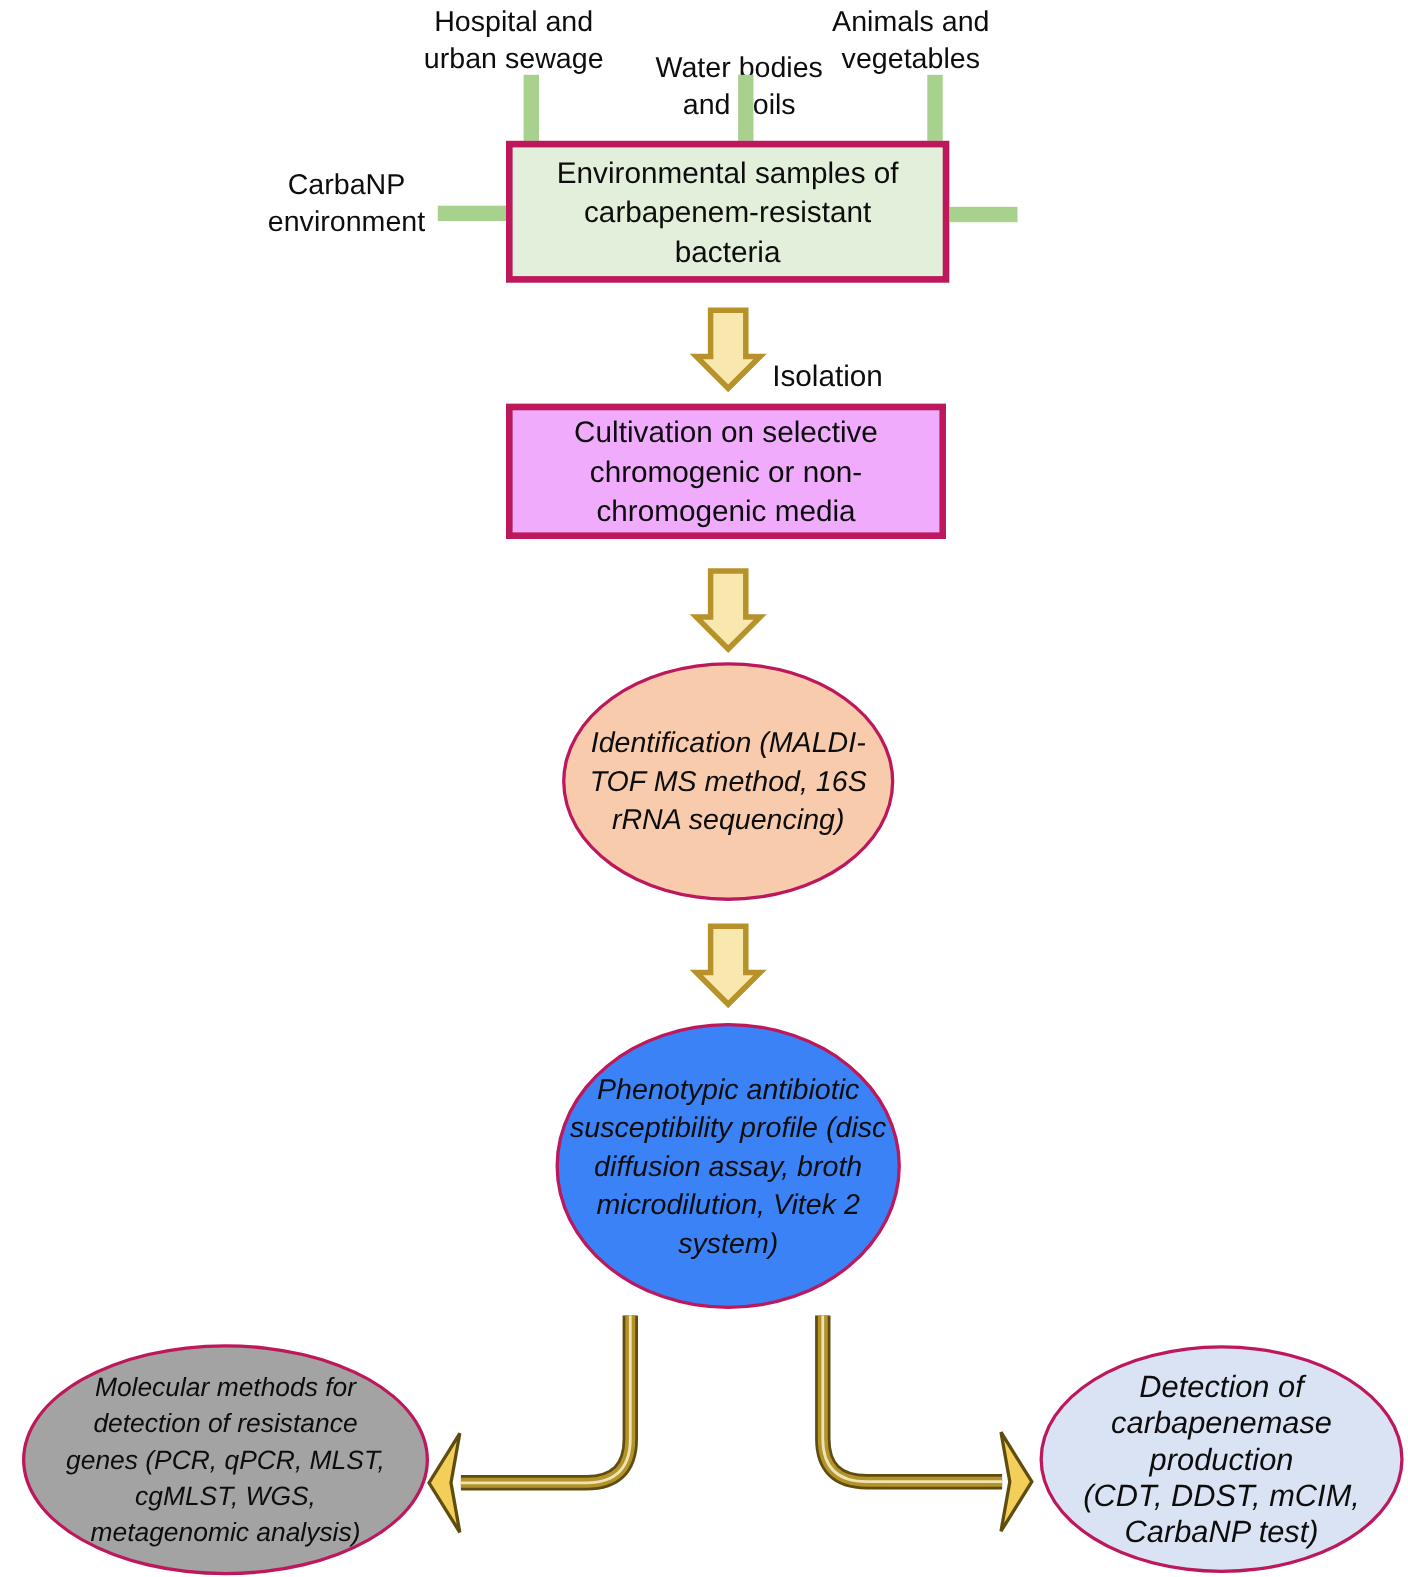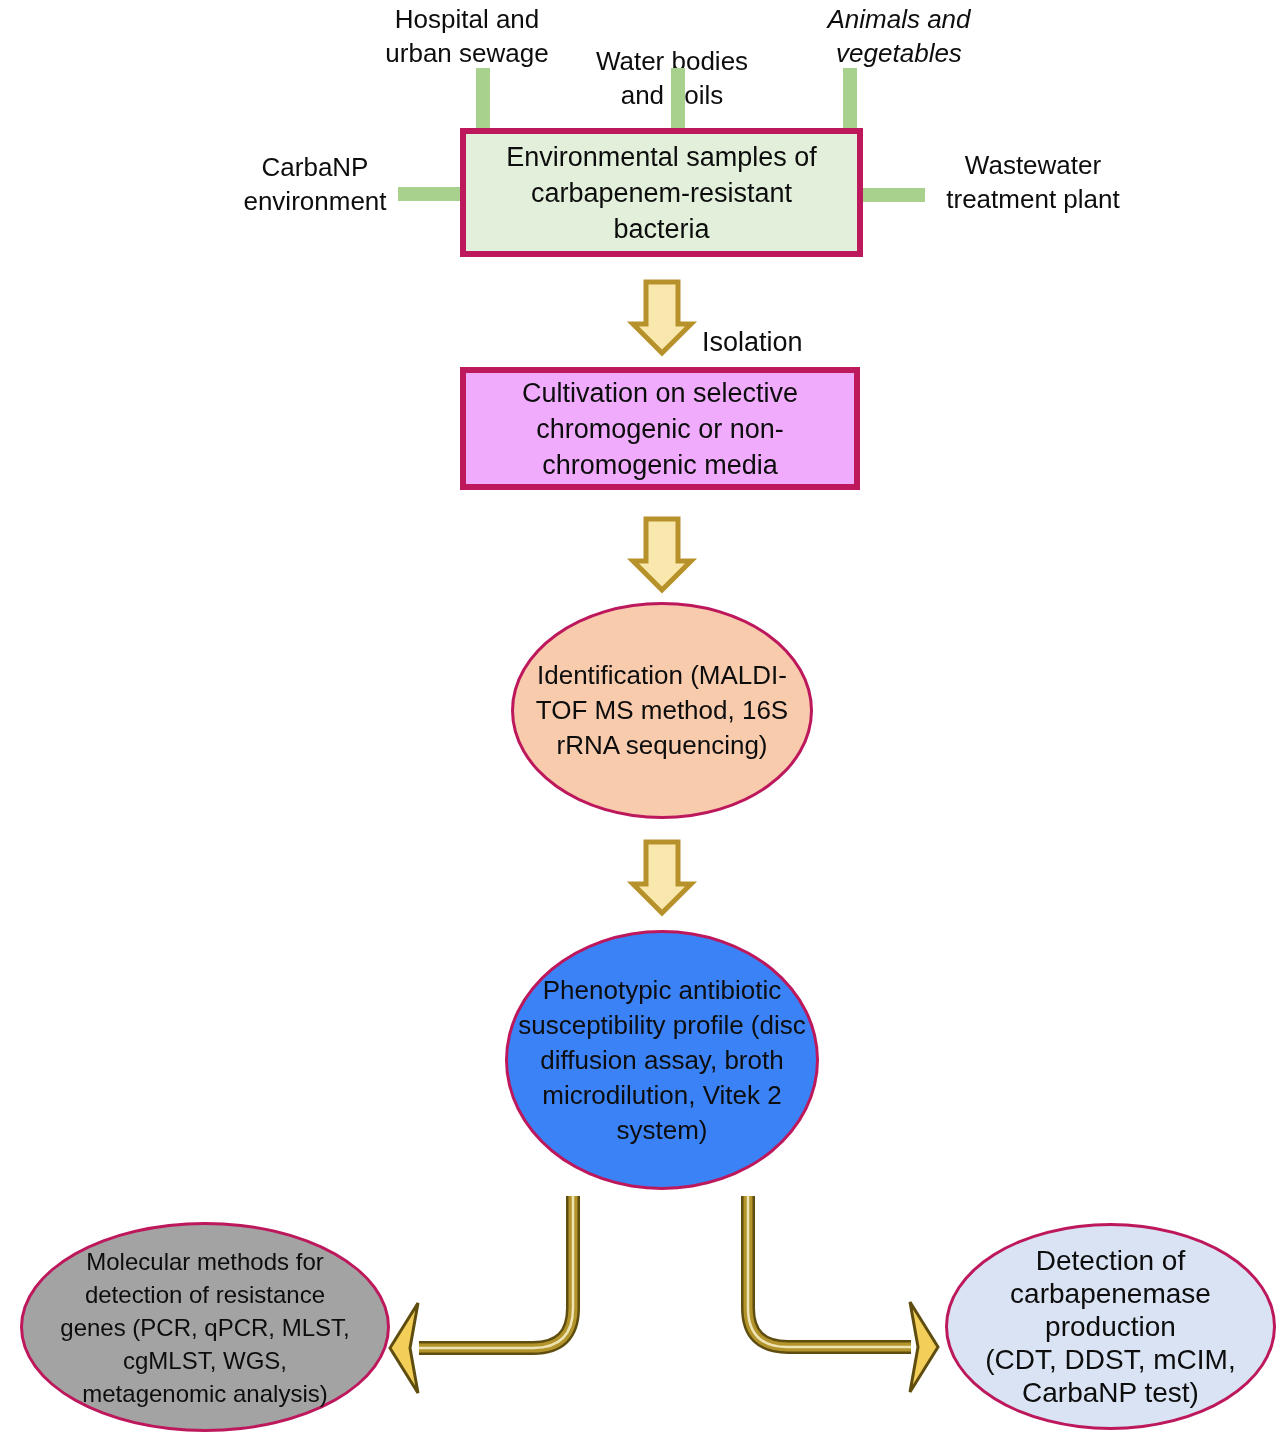--- a/index.html
+++ b/index.html
@@ -10,44 +10,42 @@
   .txt{position:absolute;white-space:pre-line;text-align:center;color:#0d0d0d;}
   .src-label{font-size:26px;line-height:34px;}
   .side-label{font-size:26px;line-height:34px;}
   .bar{position:absolute;}
   .node{
     position:absolute;box-sizing:border-box;border:6px solid #be185d;
     display:flex;align-items:center;justify-content:center;
     text-align:center;white-space:pre-line;
   }
   .rect-node{font-size:27px;line-height:36px;}
-  .ellipse-node{border-radius:50%;border-width:3px;}
+  .ellipse-node{border-radius:50%;border-width:3px;font-style:italic;}
   .flow-label{position:absolute;font-size:27px;line-height:32px;margin-top:32px;}
   .overlay{position:absolute;left:0;top:0;width:1280px;height:1434px;pointer-events:none;}
 </style>
 </head>
 <body>
 
 <div class="canvas">
 
   <div class="txt src-label" style="left:347px;top:2px;width:240px;">Hospital and
 urban sewage</div>
   <div class="txt src-label" style="left:552px;top:2px;width:240px;margin-top:42px;">Water bodies
 and soils</div>
-  <div class="txt src-label" style="left:779px;top:2px;width:240px;font-style:italic;">Animals and
+  <div class="txt src-label" style="left:708px;top:2px;width:240px;">Animals and
 vegetables</div>
 
   <div class="bar" style="left: 476px; top: 68px; width: 14px; height: 61px; background-color: rgb(169, 209, 142);"></div>
   <div class="bar" style="left: 671px; top: 68px; width: 14px; height: 61px; background-color: rgb(169, 209, 142);"></div>
   <div class="bar" style="left: 843px; top: 68px; width: 14px; height: 61px; background-color: rgb(169, 209, 142);"></div>
 
   <div class="txt side-label" style="left:195px;top:150px;width:240px;">CarbaNP
 environment</div>
-  <div class="txt side-label" style="left:903px;top:148px;width:260px;">Wastewater
-treatment plant</div>
 
   <div class="bar" style="left: 398px; top: 187px; width: 62px; height: 14px; background-color: rgb(169, 209, 142);"></div>
   <div class="bar" style="left: 863px; top: 188px; width: 62px; height: 14px; background-color: rgb(169, 209, 142);"></div>
 
   <div class="node rect-node" style="left: 460px; top: 128px; width: 403px; height: 129px; background-color: rgb(226, 239, 218);">Environmental samples of
 carbapenem-resistant
 bacteria</div>
 
   <div class="flow-label" style="left:702px;top:294px;">Isolation</div>
 

